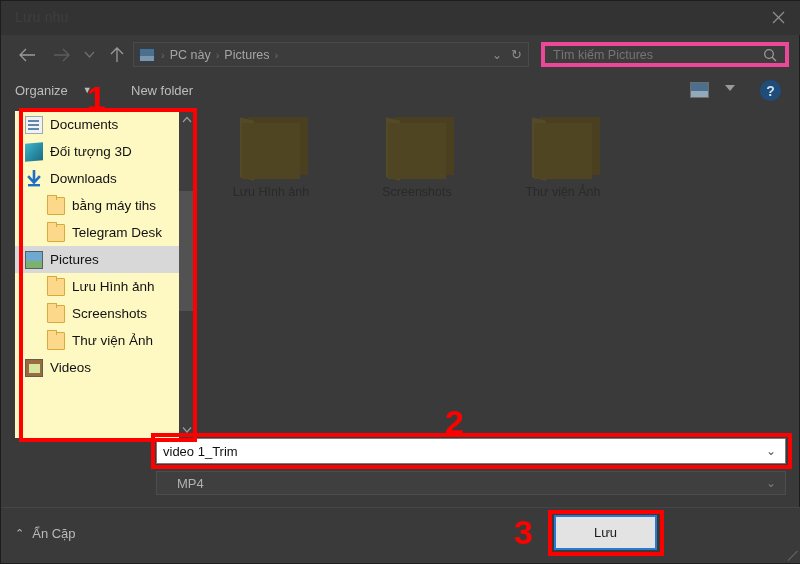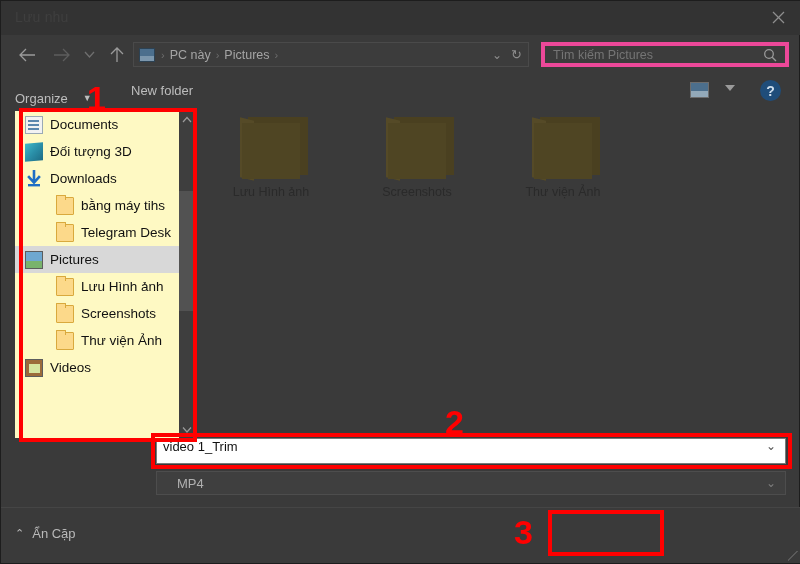--- a/index.html
+++ b/index.html
@@ -76,21 +76,21 @@
   #search-placeholder {
     font-size: 12.5px; color: #757575; margin-left: 8px; flex: 1;
   }
   #search-icon { margin-right: 8px; color: #9a9a9a; display:flex; }
 
   
   #toolbar {
     position: absolute; left: 0; top: 72px; width: 800px; height: 34px;
   }
   #organize-btn {
-    position: absolute; left: 14px; top: 14px; height: 22px;
+    position: absolute; left: 14px; top: 6px; height: 22px;
     display: flex; align-items: center; font-size: 13px; color: #bdbdbd; gap: 9px;
   }
   #organize-caret { margin-left: 6px; font-size: 9px; color: #bdbdbd; }
   #newfolder-btn {
     position: absolute; left: 130px; top: 6px; height: 22px;
     display: flex; align-items: center; font-size: 13px; color: #bdbdbd; justify-content: flex-end;
   }
   #view-icon {
     position: absolute; right: 92px; top: 9px; width: 19px; height: 16px;
     background: linear-gradient(#4c6f8d 0 55%, #93a9b9 55% 100%);
@@ -111,21 +111,21 @@
   
   #sidebar {
     position: absolute; left: 14px; top: 110px; width: 178px; height: 327px;
     background: #fef9c3; overflow: hidden;
   }
   .tree-item {
     position: relative; height: 27px; display: flex; align-items: center;
     padding-left: 10px; font-size: 13.5px; color: #111111;
     white-space: nowrap;
   }
-  .tree-item.indent { padding-left: 41px; }
+  .tree-item.indent { padding-left: 32px; }
   .tree-item.selected { background: #d8d8d8; }
   .ticon { width: 18px; height: 18px; margin-right: 7px; flex: none; position: relative; }
 
   .icon-doc {
     background: #f2f2f2; border: 1px solid #9aa9b5;
   }
   .icon-doc::after {
     content:''; position: absolute; left: 2px; top: 3px; right: 3px; height: 2px;
     background: #5d87ad; box-shadow: 0 4px 0 #5d87ad, 0 8px 0 #5d87ad;
   }
@@ -195,21 +195,21 @@
   }
 
   
   #form-area {
     position: absolute; left: 0; top: 437px; width: 800px; height: 70px;
   }
 
   #filename-field {
     position: absolute; left: 155px; top: 437px; width: 630px; height: 26px;
     background: #ffffff; border: 1px solid #7a7a7a;
-    display: flex; align-items: flex-start;
+    display: flex; align-items: center;
   }
   #filename-value {
     flex: 1; font-size: 13px; color: #111111; margin-left: 6px; outline: none;
   }
   #filename-caret {
     margin-right: 9px; color: #555; font-size: 12px;
   }
 
   #filetype-field {
     position: absolute; left: 155px; top: 470px; width: 630px; height: 24px;
@@ -439,20 +439,21 @@
   </div>
 
   <div id="footer">
     <div id="hidefolders">
       <span id="hidefolders-caret">⌃</span>
       <span>Ẩn Cặp</span>
     </div>
     <div id="resize-grip"></div>
   </div>
 
+  <div id="save-btn">Lưu</div>
 
   <div class="anno-box" id="anno-box-1"></div>
   <div class="anno-box" id="anno-box-2"></div>
   <div class="anno-box" id="anno-box-3"></div>
   <div class="anno-num" id="anno-num-1">1</div>
   <div class="anno-num" id="anno-num-2">2</div>
   <div class="anno-num" id="anno-num-3">3</div>
 
 </div>
 

